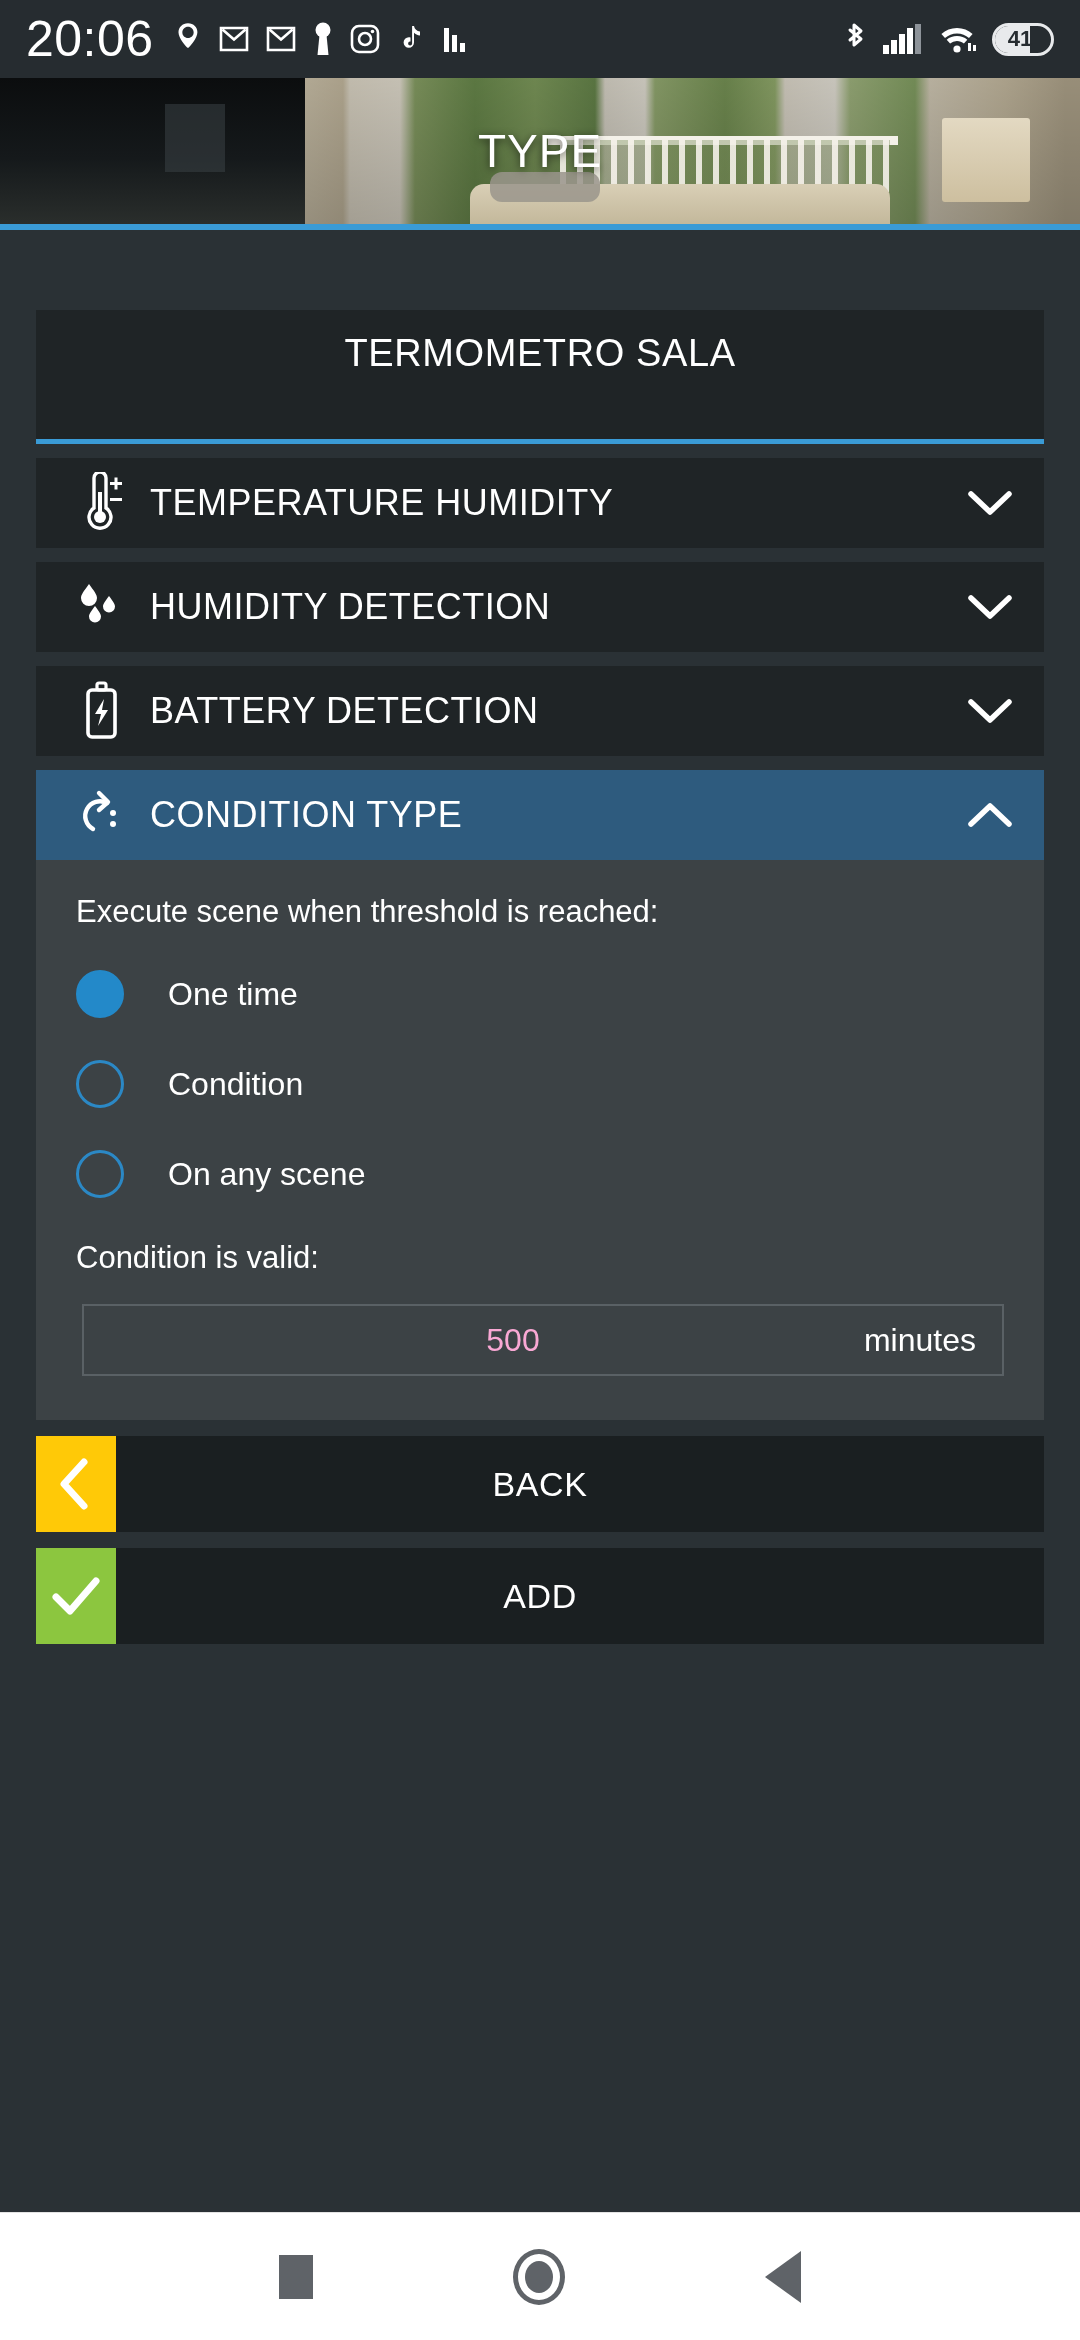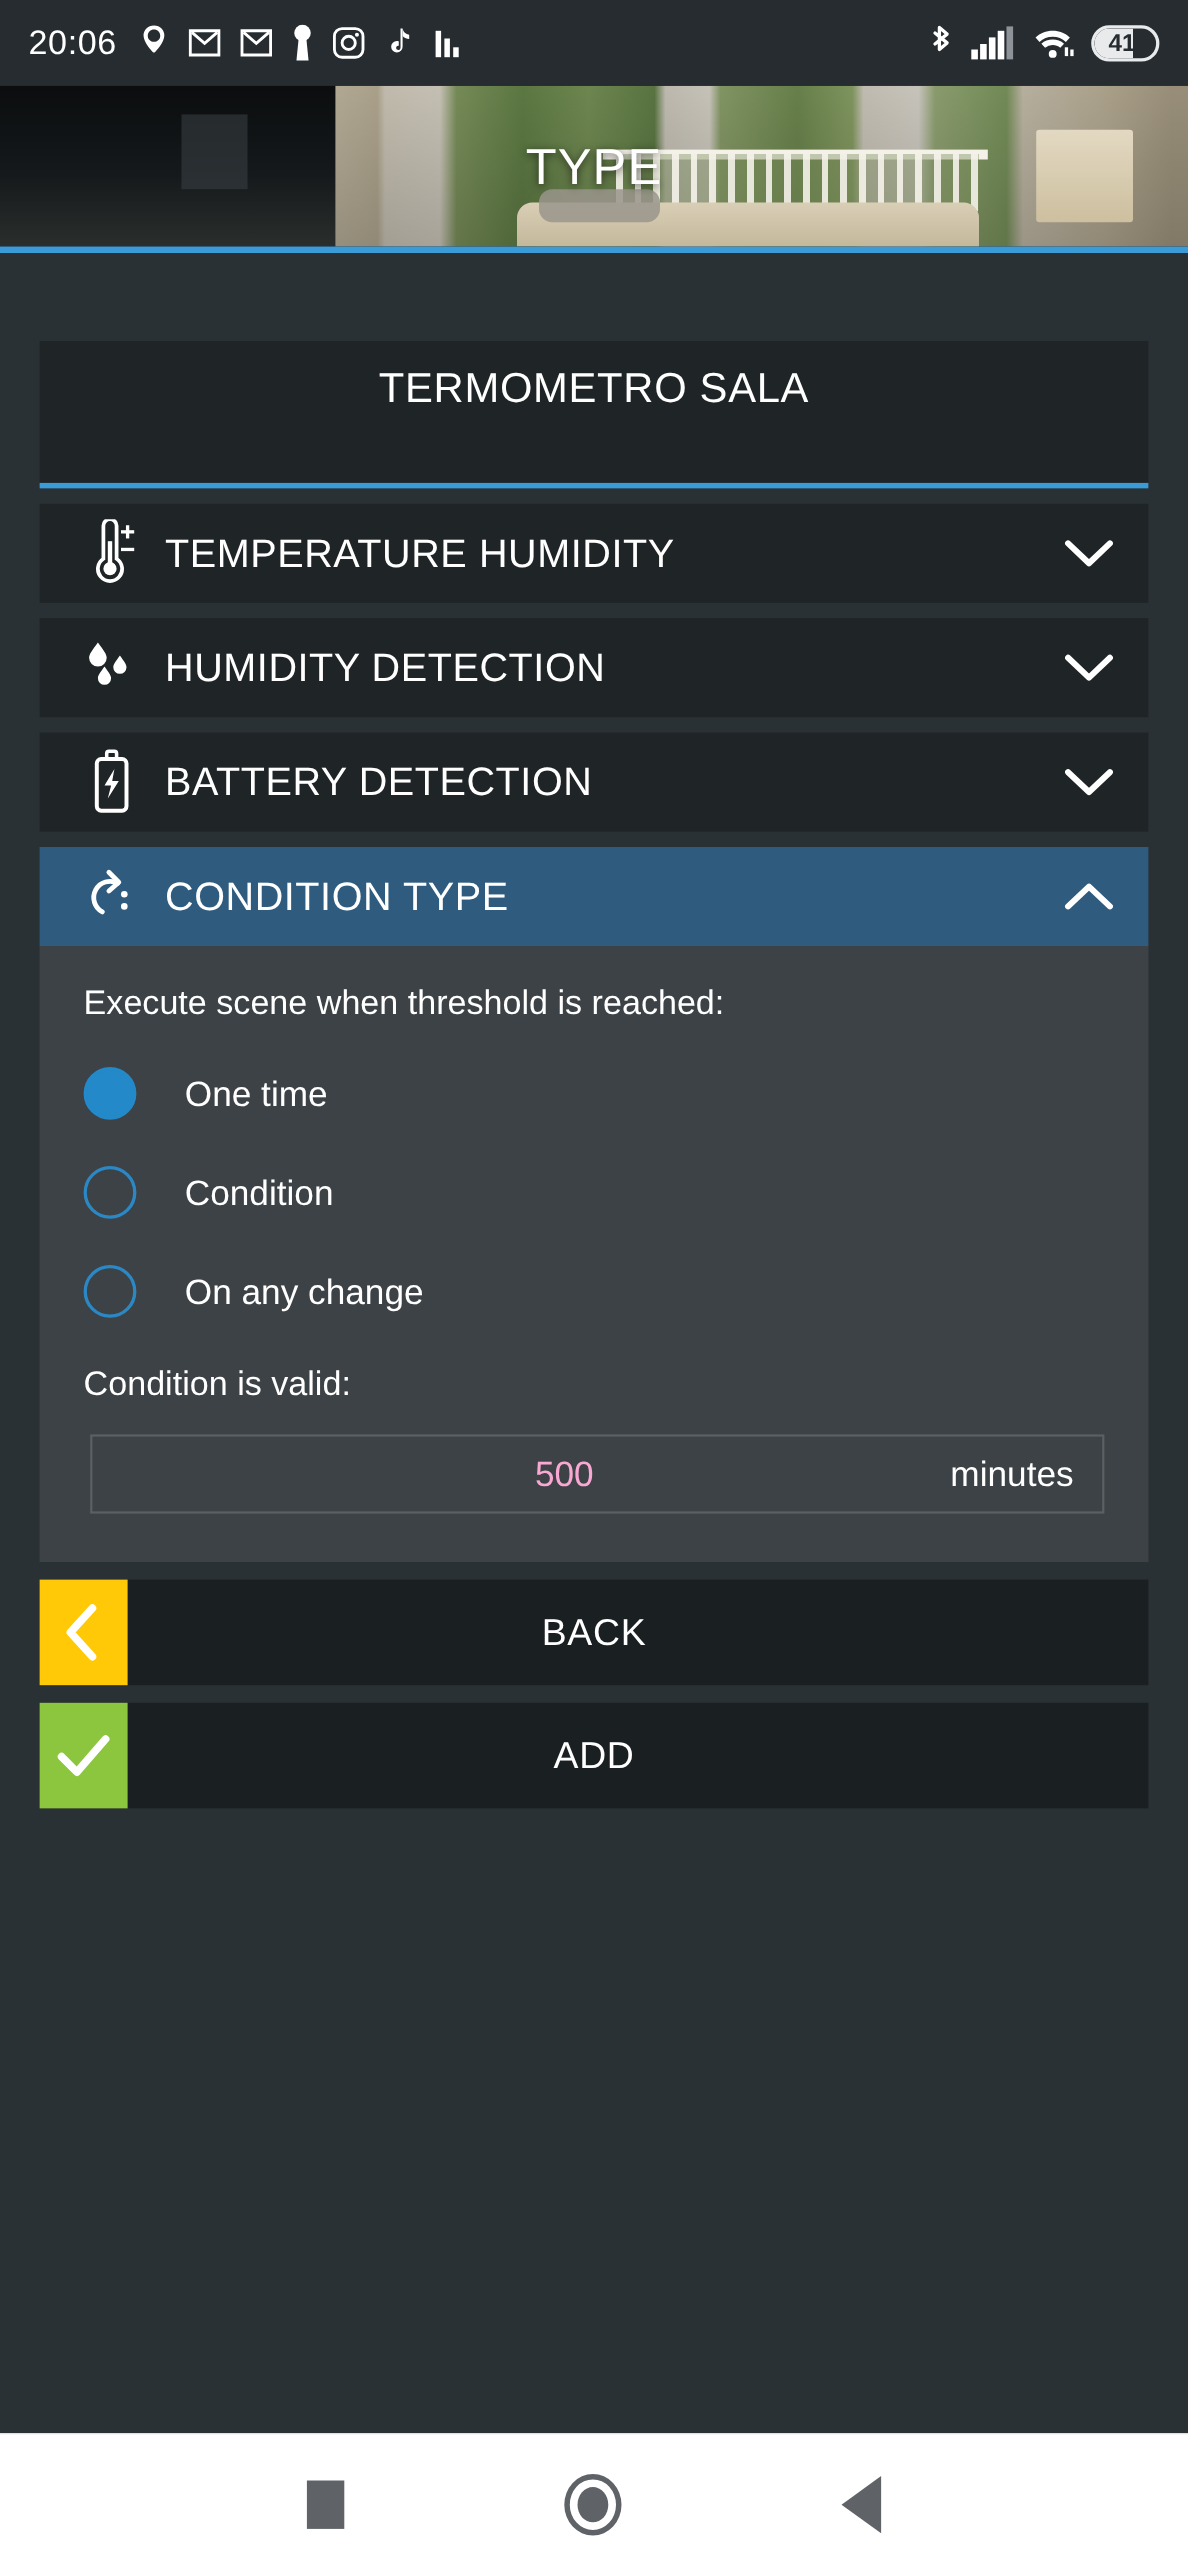--- a/index.html
+++ b/index.html
@@ -9,21 +9,21 @@
     font-family:"Liberation Sans", sans-serif;
     overflow:hidden;
   }
   .phone { position:relative; width:1080px; height:2340px; background:#2a3135; }
 
   
   .statusbar {
     height:78px; background:#262c30; display:flex; align-items:center;
     padding:0 26px; color:#fff;
   }
-  .sb-time { font-size:31px; font-weight:400; letter-spacing:0.5px; margin-right:20px; }
+  .sb-time { font-size:50px; font-weight:400; letter-spacing:0.5px; margin-right:20px; }
   .sb-left-icons { display:flex; align-items:center; gap:17px; }
   .sb-spacer { flex:1; }
   .sb-right-icons { display:flex; align-items:center; gap:14px; }
   .sb-ico { display:block; }
   .batt {
     width:62px; height:33px; border:3px solid #e8eaec; border-radius:17px;
     display:flex; align-items:center; justify-content:center; position:relative;
     overflow:hidden;
   }
   .batt .fill { position:absolute; left:0; top:0; bottom:0; width:62%; background:#e8eaec; }
@@ -314,21 +314,21 @@
         <div class="radio-label">One time</div>
       </div>
 
       <div class="radio-row">
         <div class="radio"></div>
         <div class="radio-label">Condition</div>
       </div>
 
       <div class="radio-row">
         <div class="radio"></div>
-        <div class="radio-label">On any change</div>
+        <div class="radio-label">On any scene</div>
       </div>
 
       <div class="valid-label">Condition is valid:</div>
 
       <div class="input-box">
         <div class="val">500</div>
         <div class="unit">minutes</div>
       </div>
     </div>
 

